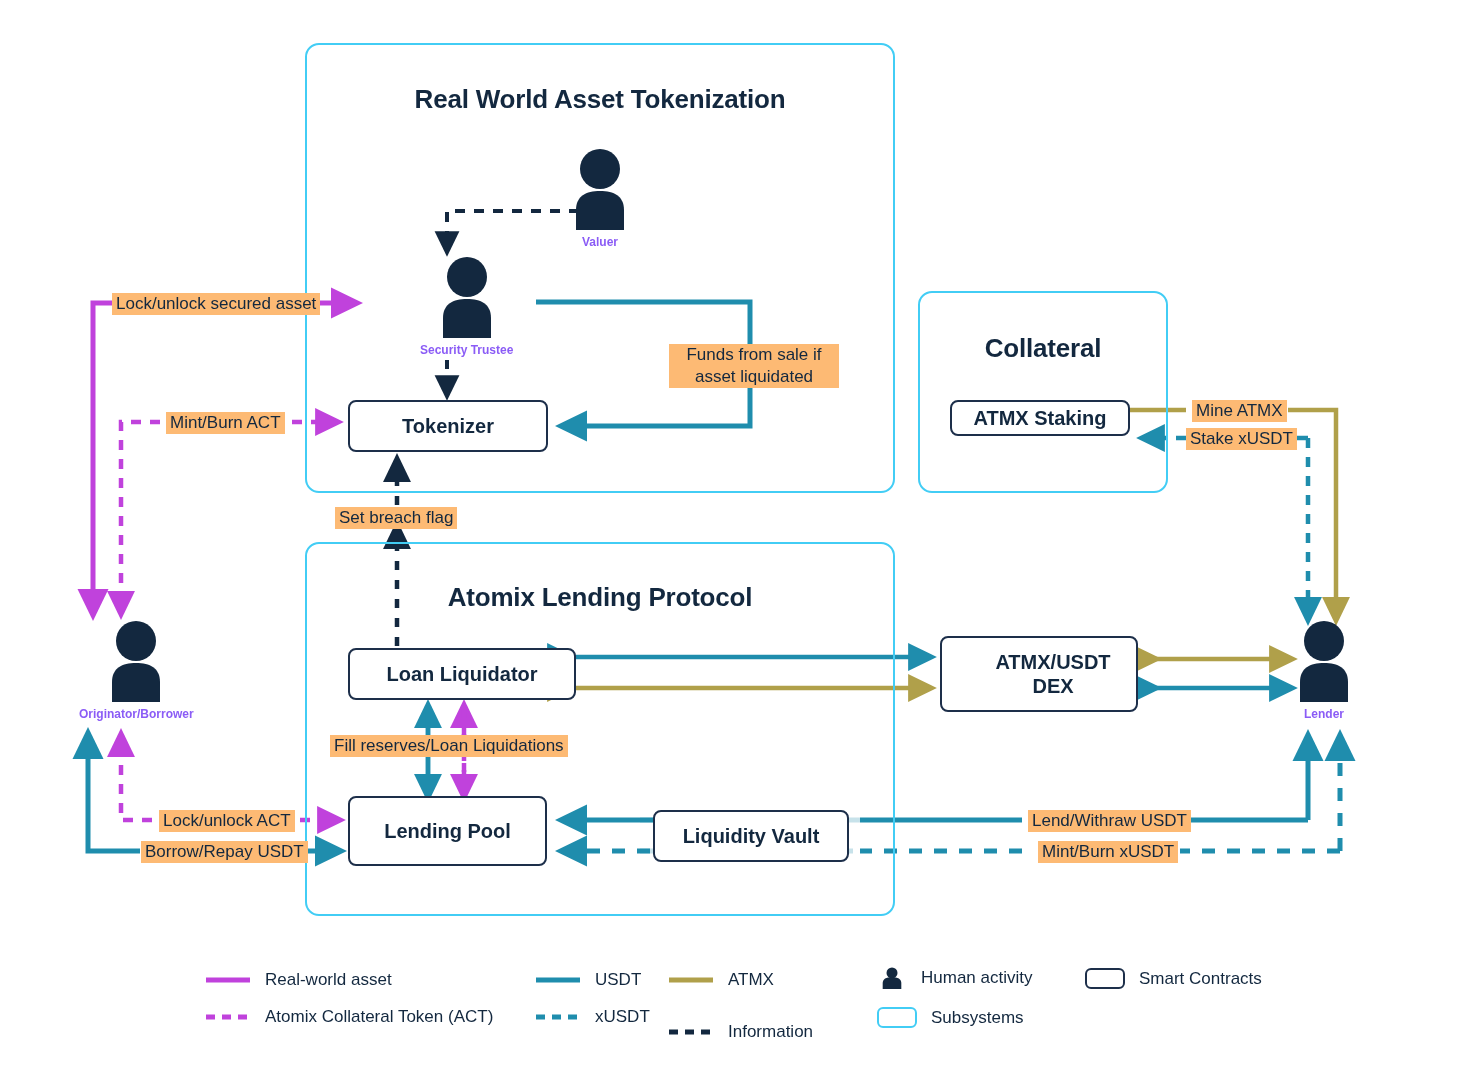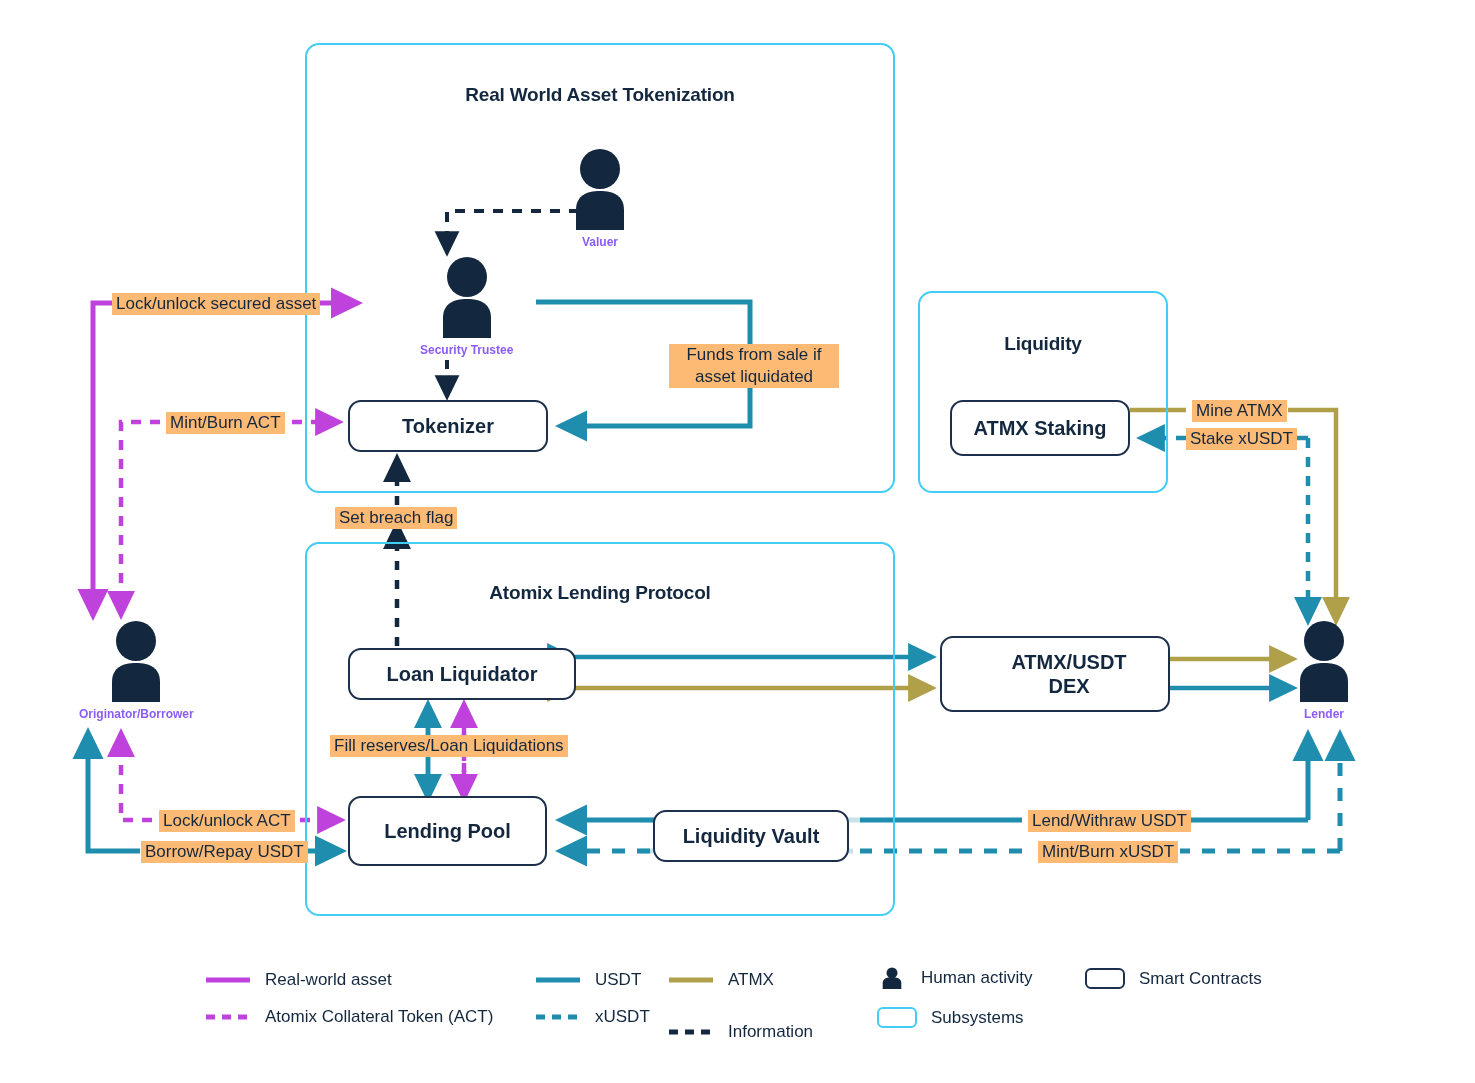--- a/index.html
+++ b/index.html
@@ -26,31 +26,31 @@
     position:absolute;
     border:2px solid #42cdf5;
     border-radius:14px;
     background:transparent;
     box-sizing:border-box;
   }
   .subsystem-title{
     position:absolute;
     left:0;right:0;
     text-align:center;
-    font-size:19px;
+    font-size:26px;
     font-weight:bold;
     color:#13283f;
     letter-spacing:-.2px;
   }
   
   .contract{
     position:absolute;
     box-sizing:border-box;
     border:2.3px solid #1d2f4a;
-    border-radius:13px;
+    border-radius:8px;
     background:#ffffff;
     display:flex;
     align-items:center;
     justify-content:center;
     text-align:center;
     font-size:20px;
     font-weight:bold;
     color:#13283f;
     line-height:1.2;
     z-index:6;
@@ -188,37 +188,37 @@
       <path d="M 700,851 L 566,851" stroke="#1f8dad" stroke-width="5" stroke-dasharray="13 12" marker-end="url(#ah-teal)"></path>
     </g>
   </svg>
 
   <div class="subsystem" style="left:305px;top:43px;width:590px;height:450px;">
   </div>
   <div class="subsystem-title" style="left:305px;top:84px;width:590px;">Real World Asset Tokenization</div>
 
   <div class="subsystem" style="left:918px;top:291px;width:250px;height:202px;">
   </div>
-  <div class="subsystem-title" style="left:918px;top:333px;width:250px;">Liquidity</div>
+  <div class="subsystem-title" style="left:918px;top:333px;width:250px;">Collateral</div>
 
   <div class="subsystem" style="left:305px;top:542px;width:590px;height:374px;">
   </div>
   <div class="subsystem-title" style="left:305px;top:582px;width:590px;">Atomix Lending Protocol</div>
 
   <div class="contract" style="left:348px;top:400px;width:200px;height:52px;">Tokenizer</div>
 
-  <div class="contract" style="left:950px;top:400px;width:180px;height:56px;">ATMX Staking</div>
+  <div class="contract" style="left:950px;top:400px;width:180px;height:36px;">ATMX Staking</div>
 
   <div class="contract" style="left:348px;top:648px;width:228px;height:52px;">Loan Liquidator</div>
 
   <div class="contract" style="left:348px;top:796px;width:199px;height:70px;">Lending Pool</div>
 
   <div class="contract" style="left:653px;top:810px;width:196px;height:52px;">Liquidity Vault</div>
 
-  <div class="contract" style="left:940px;top:636px;width:230px;height:76px;flex-direction:column;padding-left:28px;">
+  <div class="contract" style="left:940px;top:636px;width:198px;height:76px;flex-direction:column;padding-left:28px;">
     <span>ATMX/USDT</span>
     <span>DEX</span>
   </div>
 
   <div class="actor" style="left:572px;top:148px;">
     <svg class="person" width="56" height="82" viewBox="0 0 56 82">
       <circle cx="28" cy="21" r="20" fill="#13283f"></circle>
       <path d="M4,82 L4,62 C4,48 14,43 28,43 C42,43 52,48 52,62 L52,82 Z" fill="#13283f"></path>
     </svg>
     <span class="actor-label">Valuer</span>

